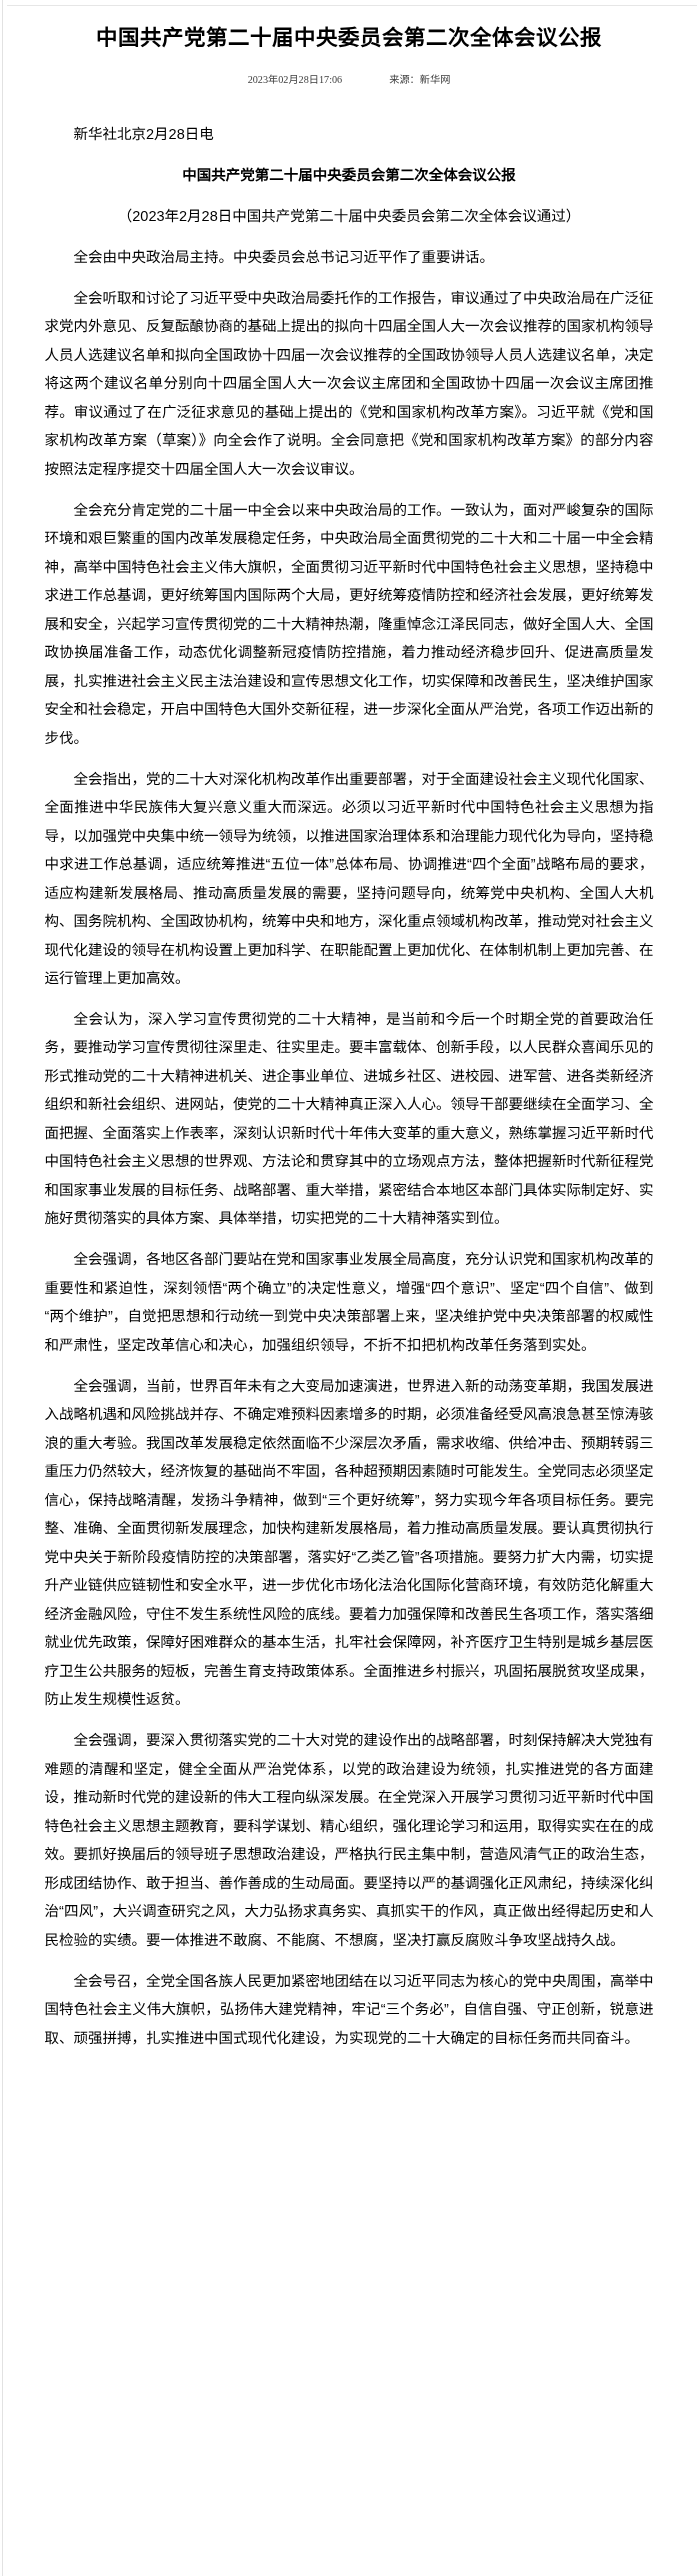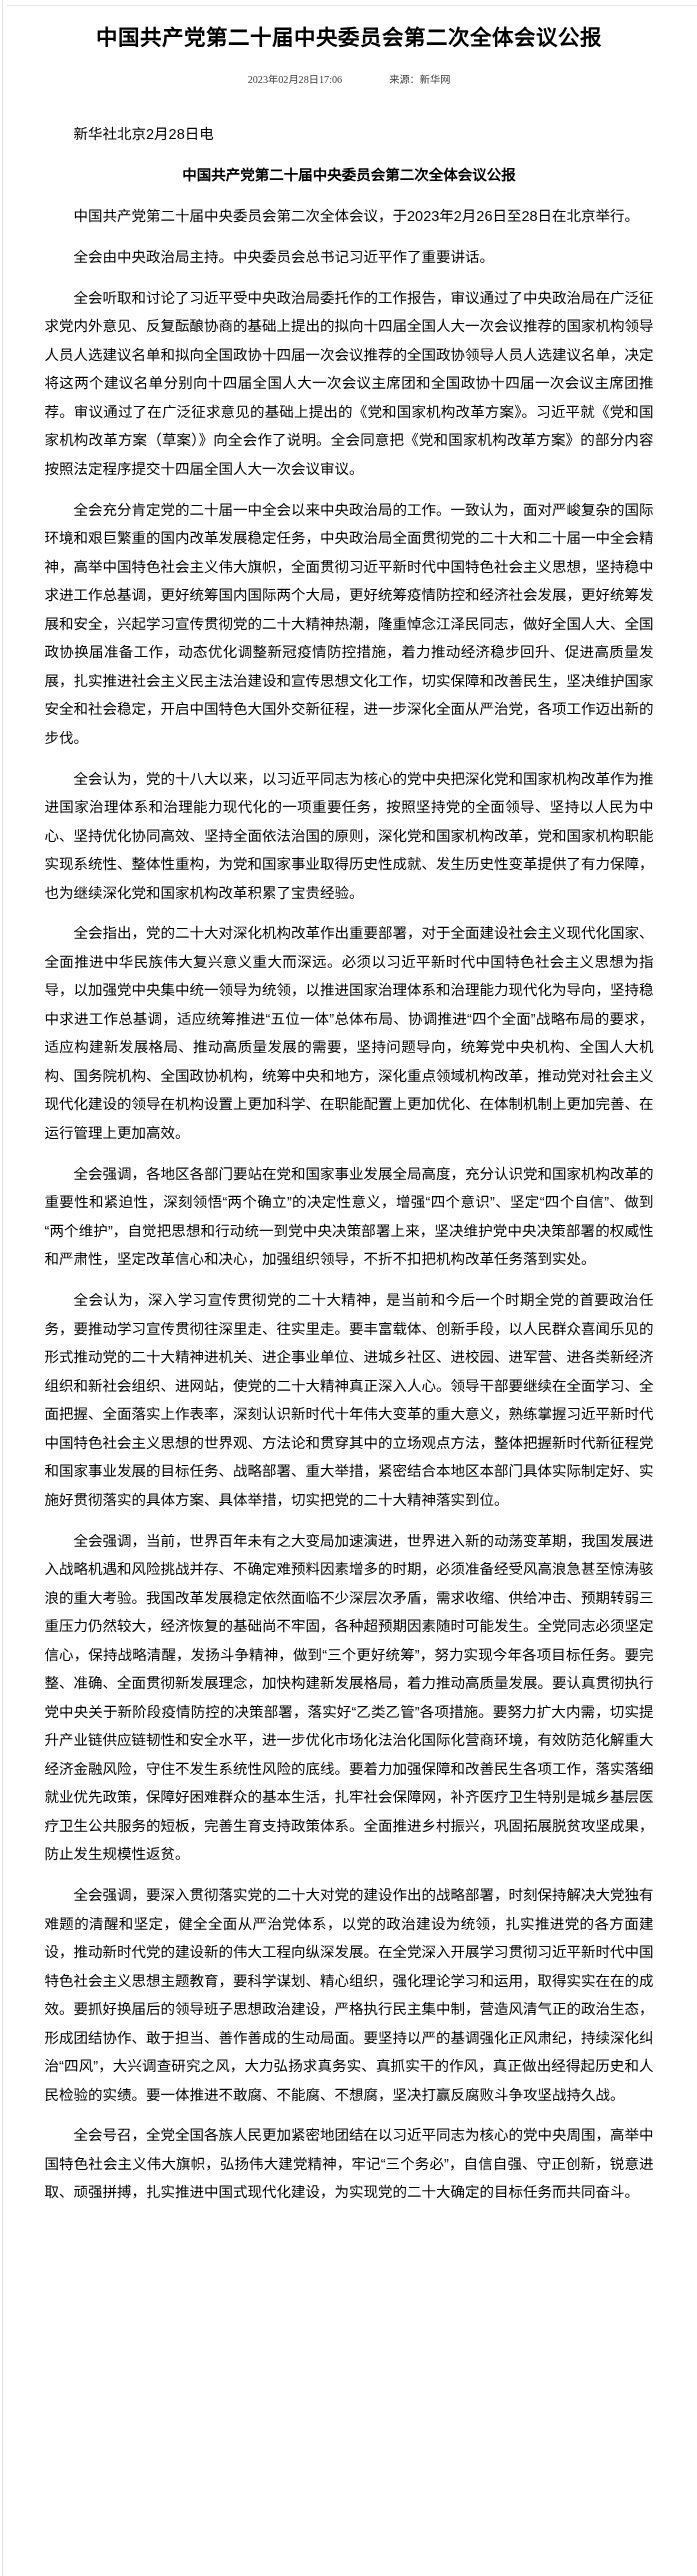--- a/index.html
+++ b/index.html
@@ -71,30 +71,29 @@
 
   <div class="meta-line">
     <span class="meta-date">2023年02月28日17:06</span><span>来源：新华网</span>
   </div>
 
   <div class="article">
     <p class="indent">新华社北京2月28日电</p>
 
     <p class="center bold">中国共产党第二十届中央委员会第二次全体会议公报</p>
 
+    <p class="center">（2023年2月28日中国共产党第二十届中央委员会第二次全体会议通过）</p>
 
     <div>
 
-    <p class="indent">中国共产党第二十届中央委员会第二次全体会议，于2023年2月26日至28日在北京举行。</p>
         <p class="indent">全会由中央政治局主持。中央委员会总书记习近平作了重要讲话。</p>
         <p class="indent">全会听取和讨论了习近平受中央政治局委托作的工作报告，审议通过了中央政治局在广泛征求党内外意见、反复酝酿协商的基础上提出的拟向十四届全国人大一次会议推荐的国家机构领导人员人选建议名单和拟向全国政协十四届一次会议推荐的全国政协领导人员人选建议名单，决定将这两个建议名单分别向十四届全国人大一次会议主席团和全国政协十四届一次会议主席团推荐。审议通过了在广泛征求意见的基础上提出的《党和国家机构改革方案》。习近平就《党和国家机构改革方案（草案）》向全会作了说明。全会同意把《党和国家机构改革方案》的部分内容按照法定程序提交十四届全国人大一次会议审议。</p>
         <p class="indent">全会充分肯定党的二十届一中全会以来中央政治局的工作。一致认为，面对严峻复杂的国际环境和艰巨繁重的国内改革发展稳定任务，中央政治局全面贯彻党的二十大和二十届一中全会精神，高举中国特色社会主义伟大旗帜，全面贯彻习近平新时代中国特色社会主义思想，坚持稳中求进工作总基调，更好统筹国内国际两个大局，更好统筹疫情防控和经济社会发展，更好统筹发展和安全，兴起学习宣传贯彻党的二十大精神热潮，隆重悼念江泽民同志，做好全国人大、全国政协换届准备工作，动态优化调整新冠疫情防控措施，着力推动经济稳步回升、促进高质量发展，扎实推进社会主义民主法治建设和宣传思想文化工作，切实保障和改善民生，坚决维护国家安全和社会稳定，开启中国特色大国外交新征程，进一步深化全面从严治党，各项工作迈出新的步伐。</p>
-        <p class="indent">全会认为，党的十八大以来，以习近平同志为核心的党中央把深化党和国家机构改革作为推进国家治理体系和治理能力现代化的一项重要任务，按照坚持党的全面领导、坚持以人民为中心、坚持优化协同高效、坚持全面依法治国的原则，深化党和国家机构改革，党和国家机构职能实现系统性、整体性重构，为党和国家事业取得历史性成就、发生历史性变革提供了有力保障，也为继续深化党和国家机构改革积累了宝贵经验。</p>
         <p class="indent">全会指出，党的二十大对深化机构改革作出重要部署，对于全面建设社会主义现代化国家、全面推进中华民族伟大复兴意义重大而深远。必须以习近平新时代中国特色社会主义思想为指导，以加强党中央集中统一领导为统领，以推进国家治理体系和治理能力现代化为导向，坚持稳中求进工作总基调，适应统筹推进“五位一体”总体布局、协调推进“四个全面”战略布局的要求，适应构建新发展格局、推动高质量发展的需要，坚持问题导向，统筹党中央机构、全国人大机构、国务院机构、全国政协机构，统筹中央和地方，深化重点领域机构改革，推动党对社会主义现代化建设的领导在机构设置上更加科学、在职能配置上更加优化、在体制机制上更加完善、在运行管理上更加高效。</p>
+        <p class="indent">全会认为，深入学习宣传贯彻党的二十大精神，是当前和今后一个时期全党的首要政治任务，要推动学习宣传贯彻往深里走、往实里走。要丰富载体、创新手段，以人民群众喜闻乐见的形式推动党的二十大精神进机关、进企事业单位、进城乡社区、进校园、进军营、进各类新经济组织和新社会组织、进网站，使党的二十大精神真正深入人心。领导干部要继续在全面学习、全面把握、全面落实上作表率，深刻认识新时代十年伟大变革的重大意义，熟练掌握习近平新时代中国特色社会主义思想的世界观、方法论和贯穿其中的立场观点方法，整体把握新时代新征程党和国家事业发展的目标任务、战略部署、重大举措，紧密结合本地区本部门具体实际制定好、实施好贯彻落实的具体方案、具体举措，切实把党的二十大精神落实到位。</p>
         <p class="indent">全会强调，各地区各部门要站在党和国家事业发展全局高度，充分认识党和国家机构改革的重要性和紧迫性，深刻领悟“两个确立”的决定性意义，增强“四个意识”、坚定“四个自信”、做到“两个维护”，自觉把思想和行动统一到党中央决策部署上来，坚决维护党中央决策部署的权威性和严肃性，坚定改革信心和决心，加强组织领导，不折不扣把机构改革任务落到实处。</p>
-        <p class="indent">全会认为，深入学习宣传贯彻党的二十大精神，是当前和今后一个时期全党的首要政治任务，要推动学习宣传贯彻往深里走、往实里走。要丰富载体、创新手段，以人民群众喜闻乐见的形式推动党的二十大精神进机关、进企事业单位、进城乡社区、进校园、进军营、进各类新经济组织和新社会组织、进网站，使党的二十大精神真正深入人心。领导干部要继续在全面学习、全面把握、全面落实上作表率，深刻认识新时代十年伟大变革的重大意义，熟练掌握习近平新时代中国特色社会主义思想的世界观、方法论和贯穿其中的立场观点方法，整体把握新时代新征程党和国家事业发展的目标任务、战略部署、重大举措，紧密结合本地区本部门具体实际制定好、实施好贯彻落实的具体方案、具体举措，切实把党的二十大精神落实到位。</p>
         <p class="indent">全会强调，当前，世界百年未有之大变局加速演进，世界进入新的动荡变革期，我国发展进入战略机遇和风险挑战并存、不确定难预料因素增多的时期，必须准备经受风高浪急甚至惊涛骇浪的重大考验。我国改革发展稳定依然面临不少深层次矛盾，需求收缩、供给冲击、预期转弱三重压力仍然较大，经济恢复的基础尚不牢固，各种超预期因素随时可能发生。全党同志必须坚定信心，保持战略清醒，发扬斗争精神，做到“三个更好统筹”，努力实现今年各项目标任务。要完整、准确、全面贯彻新发展理念，加快构建新发展格局，着力推动高质量发展。要认真贯彻执行党中央关于新阶段疫情防控的决策部署，落实好“乙类乙管”各项措施。要努力扩大内需，切实提升产业链供应链韧性和安全水平，进一步优化市场化法治化国际化营商环境，有效防范化解重大经济金融风险，守住不发生系统性风险的底线。要着力加强保障和改善民生各项工作，落实落细就业优先政策，保障好困难群众的基本生活，扎牢社会保障网，补齐医疗卫生特别是城乡基层医疗卫生公共服务的短板，完善生育支持政策体系。全面推进乡村振兴，巩固拓展脱贫攻坚成果，防止发生规模性返贫。</p>
         <p class="indent">全会强调，要深入贯彻落实党的二十大对党的建设作出的战略部署，时刻保持解决大党独有难题的清醒和坚定，健全全面从严治党体系，以党的政治建设为统领，扎实推进党的各方面建设，推动新时代党的建设新的伟大工程向纵深发展。在全党深入开展学习贯彻习近平新时代中国特色社会主义思想主题教育，要科学谋划、精心组织，强化理论学习和运用，取得实实在在的成效。要抓好换届后的领导班子思想政治建设，严格执行民主集中制，营造风清气正的政治生态，形成团结协作、敢于担当、善作善成的生动局面。要坚持以严的基调强化正风肃纪，持续深化纠治“四风”，大兴调查研究之风，大力弘扬求真务实、真抓实干的作风，真正做出经得起历史和人民检验的实绩。要一体推进不敢腐、不能腐、不想腐，坚决打赢反腐败斗争攻坚战持久战。</p>
         <p class="indent">全会号召，全党全国各族人民更加紧密地团结在以习近平同志为核心的党中央周围，高举中国特色社会主义伟大旗帜，弘扬伟大建党精神，牢记“三个务必”，自信自强、守正创新，锐意进取、顽强拼搏，扎实推进中国式现代化建设，为实现党的二十大确定的目标任务而共同奋斗。</p>
       </div>
   </div>
 </div>
 
 
 </body></html>

